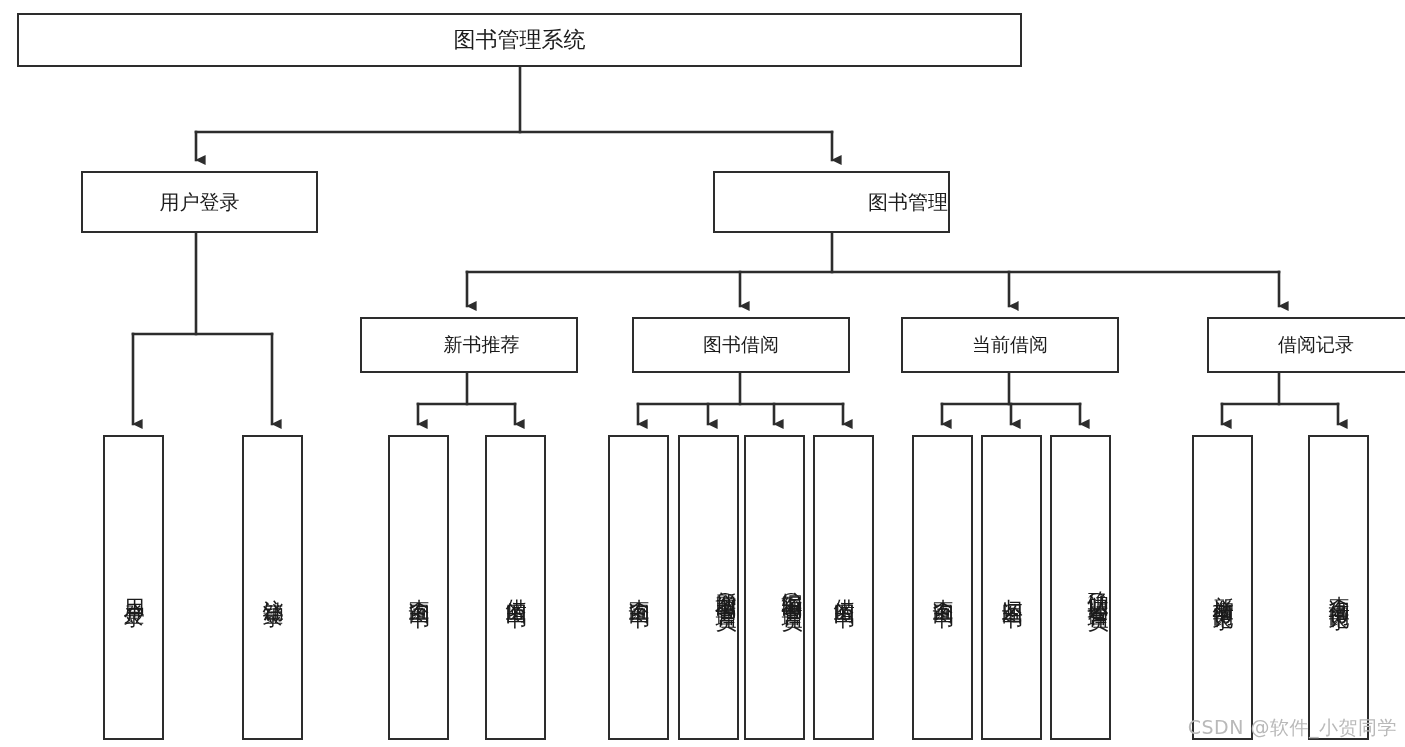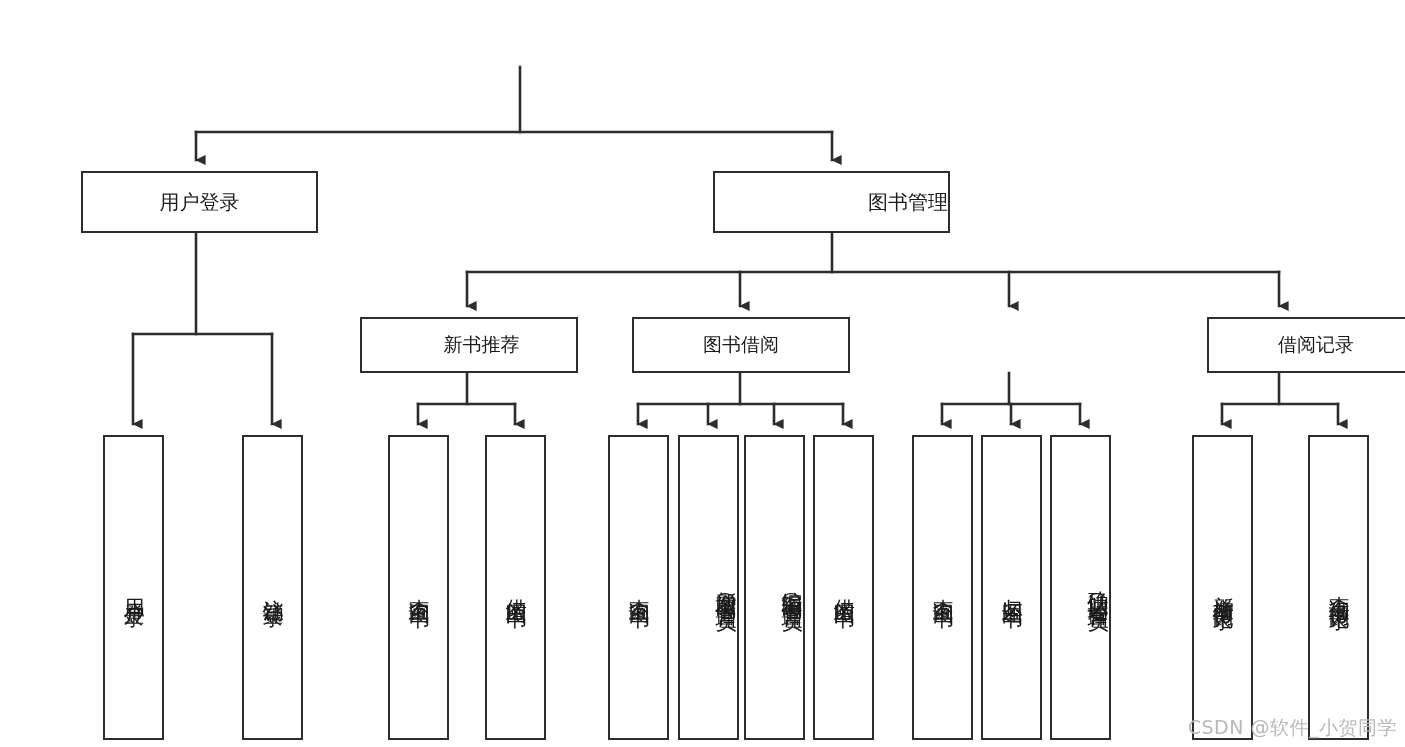--- a/index.html
+++ b/index.html
@@ -120,34 +120,40 @@
       <path d="M1011,404 L1011,424" marker-end="url(#arrowhead)"></path>
       <path d="M1080,404 L1080,424" marker-end="url(#arrowhead)"></path>
 
       <path d="M1279,373 L1279,404"></path>
       <path d="M1222,404 L1338,404"></path>
       <path d="M1222,404 L1222,424" marker-end="url(#arrowhead)"></path>
       <path d="M1338,404 L1338,424" marker-end="url(#arrowhead)"></path>
     </g>
   </svg>
 
+  <div class="node level0" style="left:17px; top:13px; width:1005px; height:54px;">
+    <span>图书管理系统</span>
+  </div>
 
   <div class="node level1" style="left:81px; top:171px; width:237px; height:62px;">
     <span>用户登录</span>
   </div>
   <div class="node level1" style="left:713px; top:171px; width:237px; height:62px;justify-content:flex-end;">
     <span>图书管理</span>
   </div>
 
   <div class="node level2" style="left:360px; top:317px; width:218px; height:56px;padding-left:25px;">
     <span>新书推荐</span>
   </div>
   <div class="node level2" style="left:632px; top:317px; width:218px; height:56px;">
     <span>图书借阅</span>
   </div>
+  <div class="node level2" style="left:901px; top:317px; width:218px; height:56px;">
+    <span>当前借阅</span>
+  </div>
   <div class="node level2" style="left:1171px; top:317px; width:218px; height:56px;margin-left:36px;">
     <span>借阅记录</span>
   </div>
 
   <div class="node leaf" style="left:103px; top:435px; width:61px; height:305px;">
     <span class="vtext">用户登录</span>
   </div>
   <div class="node leaf" style="left:242px; top:435px; width:61px; height:305px;">
     <span class="vtext">注销登录</span>
   </div>

